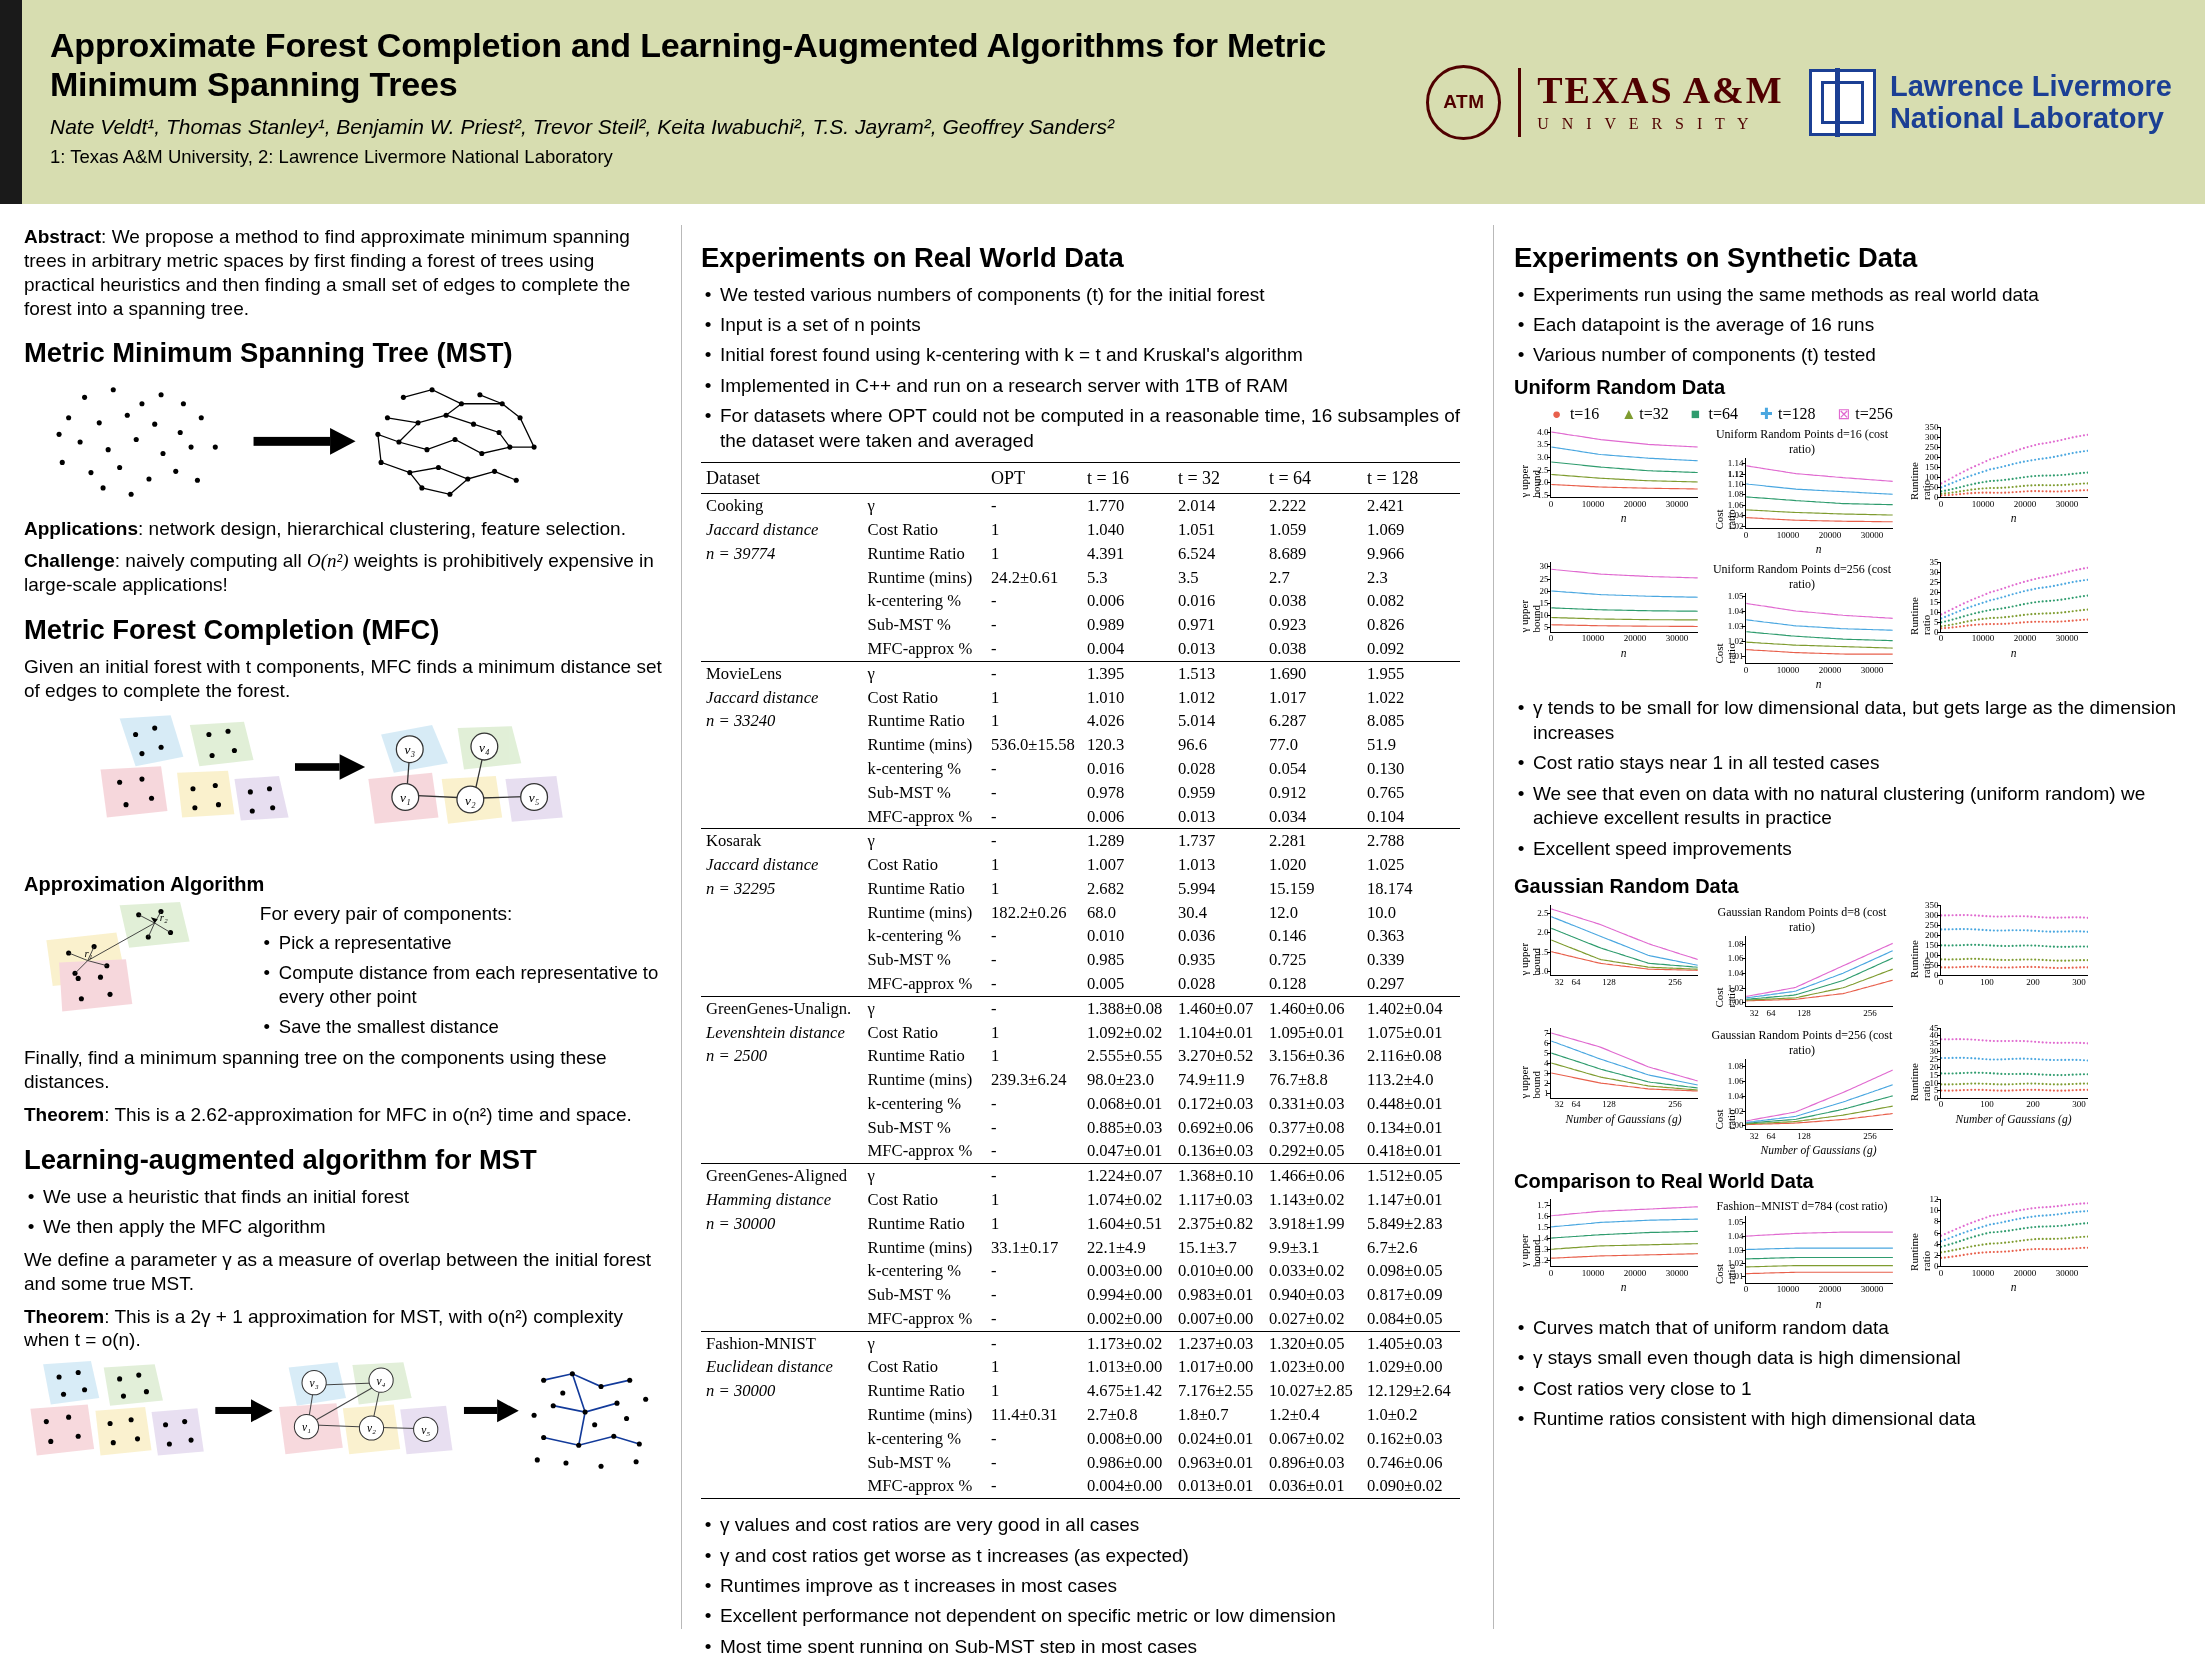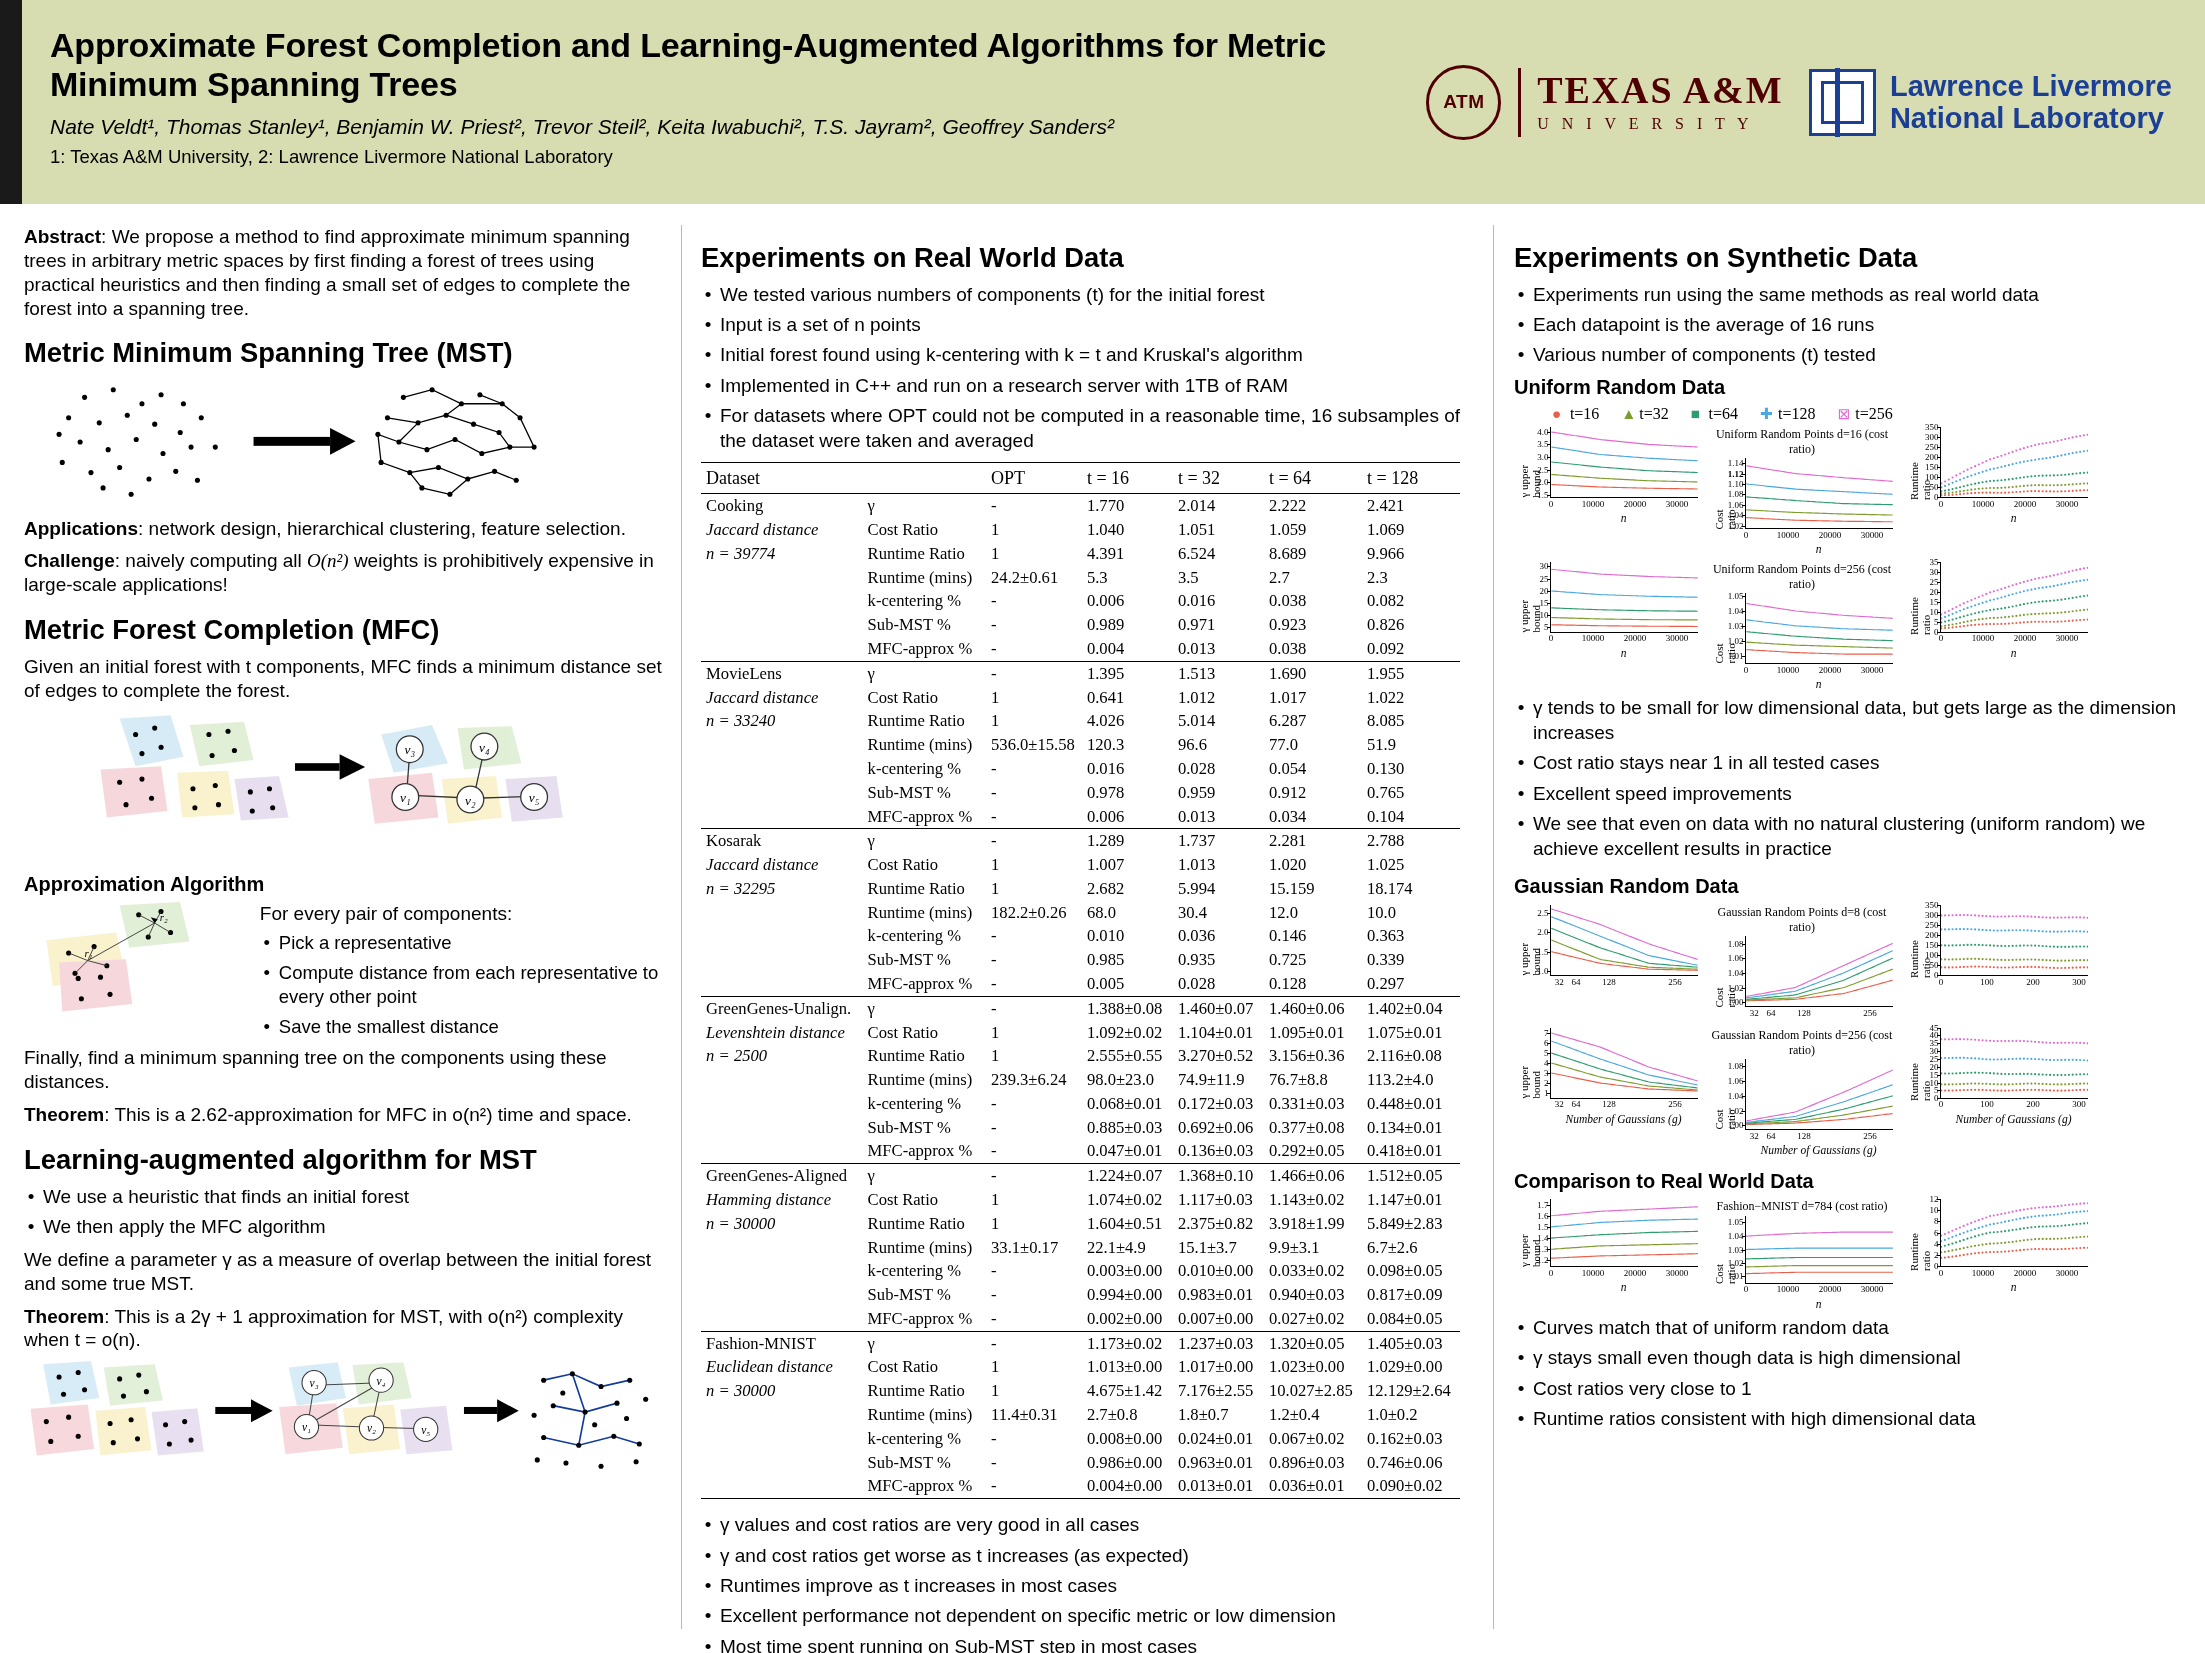--- a/index.html
+++ b/index.html
@@ -529,21 +529,21 @@
             <td>-</td>
             <td>1.395</td>
             <td>1.513</td>
             <td>1.690</td>
             <td>1.955</td>
           </tr>
           <tr>
             <td style="font-style: italic;">Jaccard distance</td>
             <td>Cost Ratio</td>
             <td>1</td>
-            <td>0.641</td>
+            <td>1.010</td>
             <td>1.012</td>
             <td>1.017</td>
             <td>1.022</td>
           </tr>
           <tr>
             <td style="font-style: italic;">n = 33240</td>
             <td>Runtime Ratio</td>
             <td>1</td>
             <td>4.026</td>
             <td>5.014</td>
@@ -1471,22 +1471,22 @@
               </div>
             </div>
             <div class="xlab" style="margin-left: 36px; margin-top: 14px; width: 147px;">n</div>
           </div>
         </div>
       </div>
 
     <ul class="bullets" style="margin-top:6.4px;">
       <li>γ tends to be small for low dimensional data, but gets large as the dimension increases</li>
       <li>Cost ratio stays near 1 in all tested cases</li>
+      <li>We see that even on data with no natural clustering (uniform random) we achieve excellent results in practice</li>
       <li>Excellent speed improvements</li>
-      <li>We see that even on data with no natural clustering (uniform random) we achieve excellent results in practice</li>
     </ul>
 
     <h3>Gaussian Random Data</h3>
     <div id="charts-gaussian">
         <div class="chartrow">
           <div class="chartbox" style="width: 186px;">
             <div style="position: relative; margin-left: 36px;">
               <div class="ylab" style="left: -32px;">γ upper bound</div>
               <div class="axisbox" style="width: 147px; height: 70px;">
                 <div class="ytick" style="top: 66px;">1.0</div>

